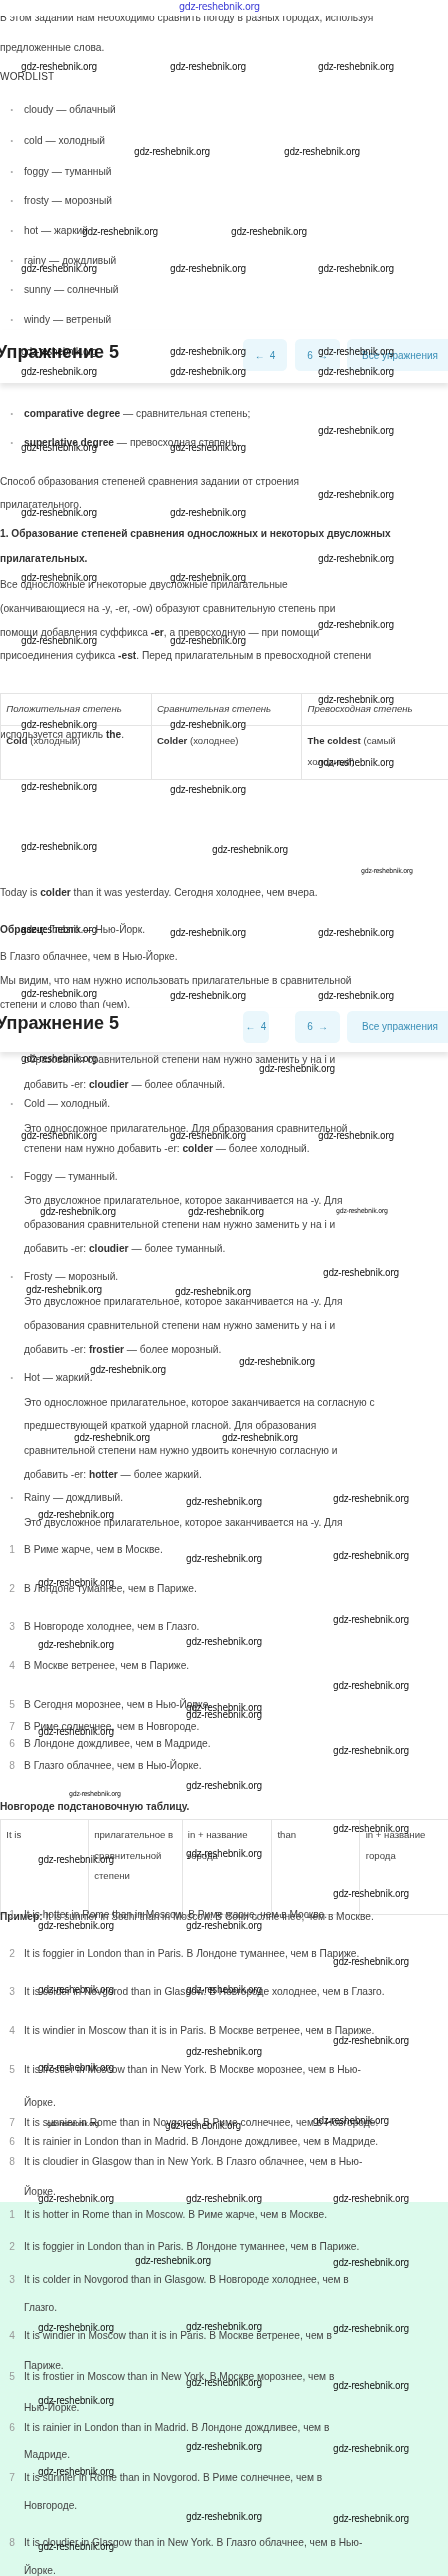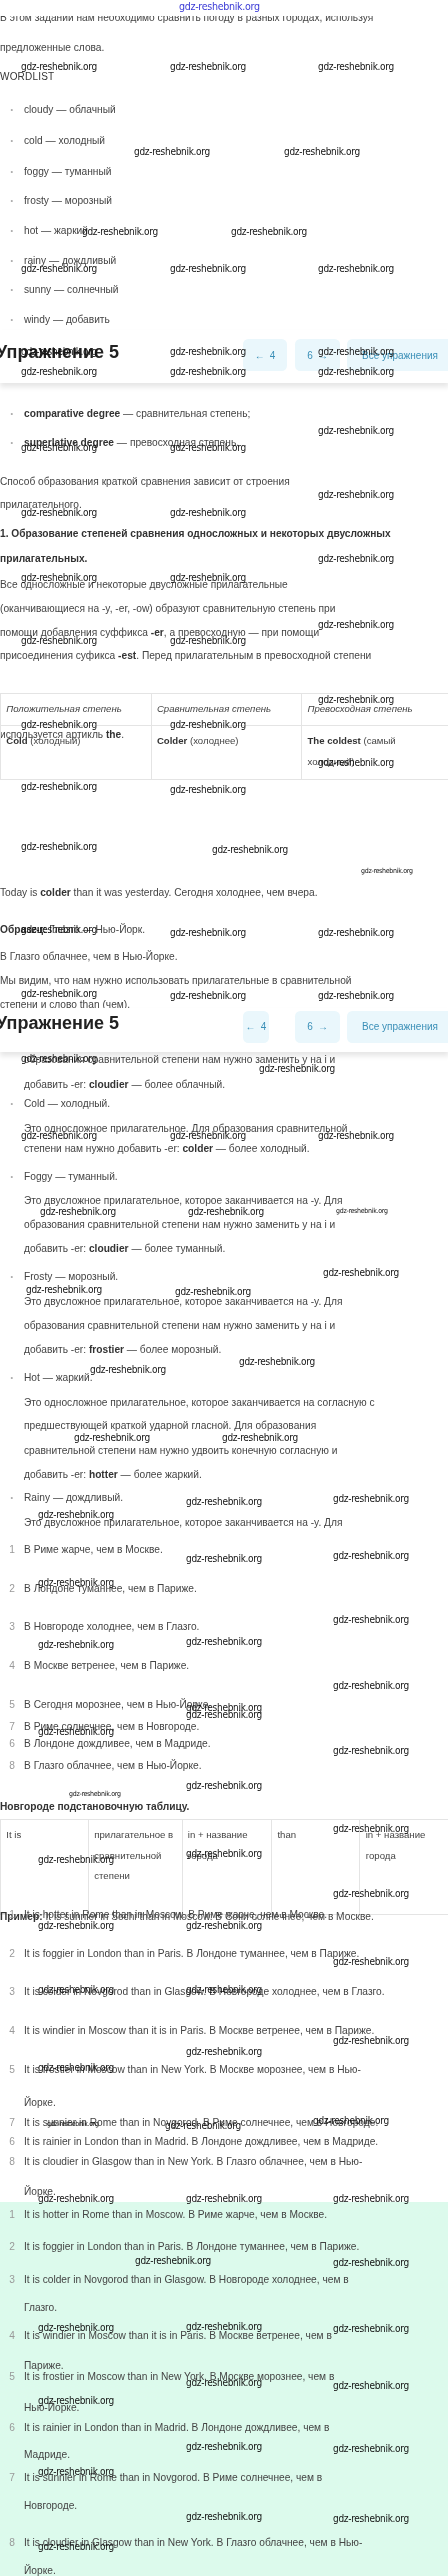--- a/index.html
+++ b/index.html
@@ -75,21 +75,21 @@
   <div class="li" style="top:255px;left:0;">
       <span class="bullet" style="left:10.6px;top:1.3px">•</span>
       <span class="txt">rainy — дождливый</span>
     </div>
   <div class="li" style="top:284px;left:0;">
       <span class="bullet" style="left:10.6px;top:1.3px">•</span>
       <span class="txt">sunny — солнечный</span>
     </div>
   <div class="li" style="top:314px;left:0;">
       <span class="bullet" style="left:10.6px;top:1.3px">•</span>
-      <span class="txt">windy — добавить</span>
+      <span class="txt">windy — ветреный</span>
     </div>
 </div>
 
 <div class="sticky" style="top:330px;">
   <div class="ex-title">Упражнение 5</div>
   <div class="navbtn" style="left:243px;width:44px;">
     <span>←</span>
       <span>4</span>
   </div>
   <div class="navbtn" style="left:295px;width:45px;">
@@ -107,21 +107,21 @@
   </div>
 <div class="li" style="top:408px;left:0;">
     <span class="bullet" style="left:10.6px;top:1.3px">•</span>
     <span class="txt"><b>comparative degree</b><span> — сравнительная степень;</span></span>
   </div>
 <div class="li" style="top:437px;left:0;">
     <span class="bullet" style="left:10.6px;top:1.3px">•</span>
     <span class="txt"><b>superlative degree</b><span> — превосходная степень.</span></span>
   </div>
 
-<div class="p" style="top:476px;">Способ образования краткой сравнения зависит от строения</div>
+<div class="p" style="top:476px;">Способ образования степеней сравнения задании от строения</div>
 <div class="p" style="top:499px;">прилагательного.</div>
 
 <div class="heading" style="top:528px;">1. Образование степеней сравнения односложных и некоторых двусложных</div>
 <div class="heading" style="top:553px;">прилагательных.</div>
 
 <div class="p" style="top:579px;">Все односложные и некоторые двусложные прилагательные</div>
 <div class="p" style="top:603px;">(оканчивающиеся на -y, -er, -ow) образуют сравнительную степень при</div>
 <div class="p" style="top:627px;"><span>помощи добавления суффикса </span><b>-er</b><span>, а превосходную — при помощи</span></div>
 <div class="p" style="top:650px;"><span>присоединения суфикса </span><b>-est</b><span>. Перед прилагательным в превосходной степени</span></div>
 <div class="p" style="top:696px;margin-top:33px;"><span>используется артикль </span><b>the</b><span>.</span></div>

